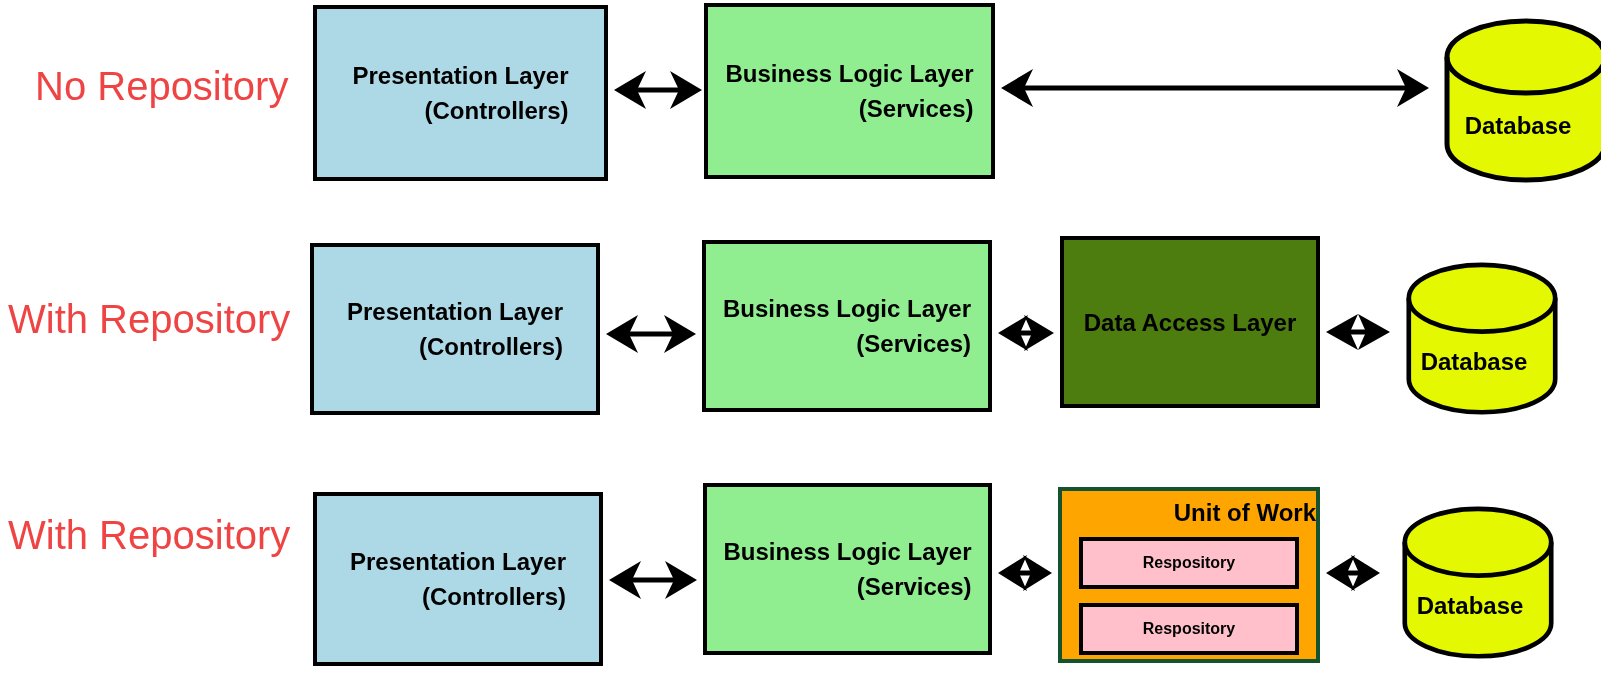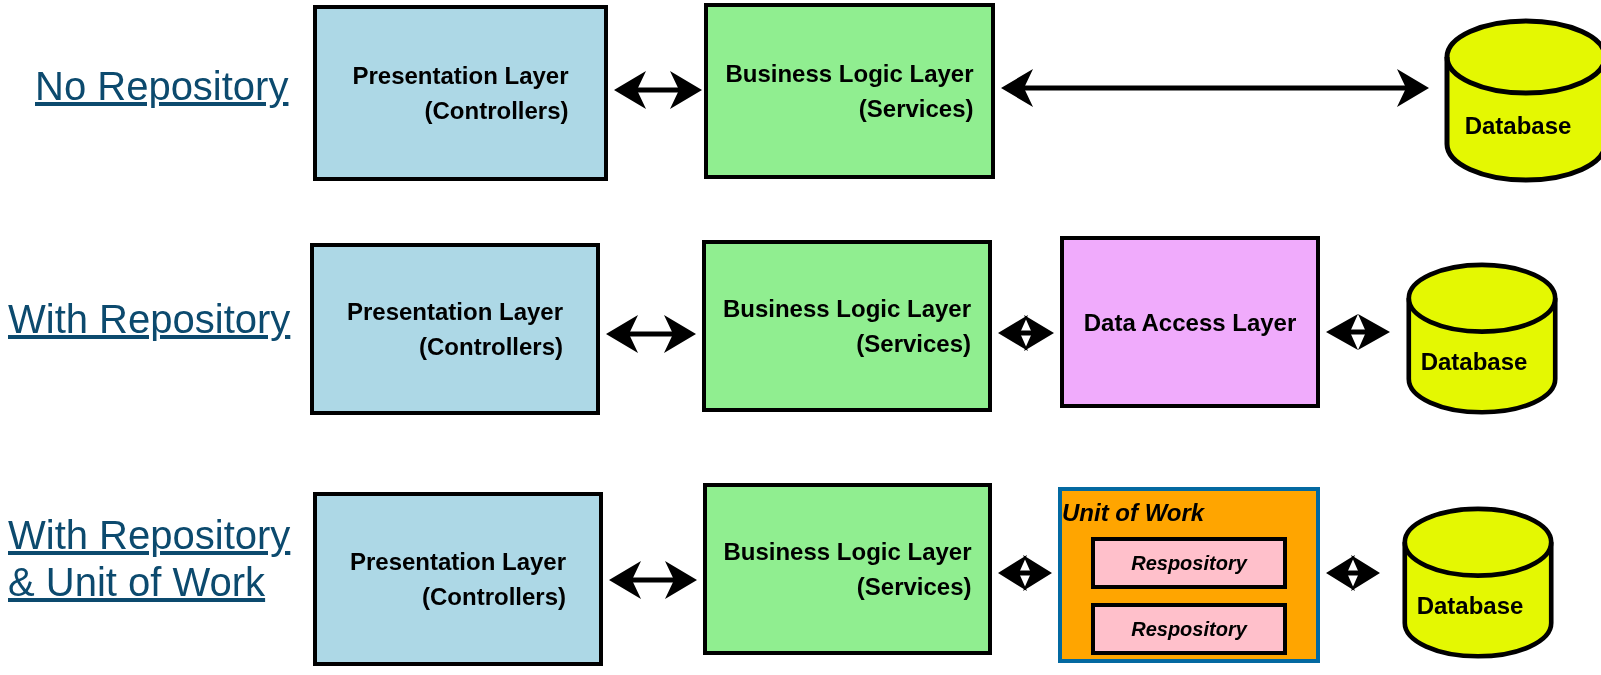--- a/index.html
+++ b/index.html
@@ -1,36 +1,36 @@
 <!DOCTYPE html>
 <html><head>
 <meta charset="utf-8">
 <style>
   html,body { margin:0; padding:0; background:#ffffff; }
   .canvas {
     position:relative; width:1601px; height:675px; background:#ffffff;
     font-family:"Liberation Sans","DejaVu Sans",sans-serif; color:#000; overflow:hidden;
   }
-  .row-label { position:absolute; font-size:40px; line-height:47px; color:#0c4a6e; white-space:nowrap;text-decoration:underline; }
+  .row-label { position:absolute; font-size:40px; line-height:47px; color:#ef4444; white-space:nowrap; }
   .box {
     position:absolute; border:4px solid #000; box-sizing:border-box;
     display:flex; align-items:center; justify-content:center; text-align:right;
   }
   .box-text { font-weight:bold; font-size:24px; line-height:35px; }
   .arrow { position:absolute; display:block; }
   .cylinder { position:absolute;padding-left:16px; }
   .cyl-label {
     position:absolute; left:0; right:0; top:64%; transform:translateY(-50%);
     text-align:center; font-weight:bold; font-size:24px;
   }
-  .uow-box { position:absolute; border:4px solid #0369a1; box-sizing:border-box; text-align:left;font-style:italic; }
+  .uow-box { position:absolute; border:4px solid #14532d; box-sizing:border-box; text-align:right; }
   .uow-title { font-weight:bold; font-size:24px; margin-top:8px; }
   .repo-box {
-    width:196px; height:52px; margin:10px auto 0; border:4px solid #000; box-sizing:border-box;
-    display:flex; align-items:center; justify-content:center; font-weight:bold; font-size:20px;
+    width:220px; height:52px; margin:10px auto 0; border:4px solid #000; box-sizing:border-box;
+    display:flex; align-items:center; justify-content:center; font-weight:bold; font-size:16px;
   }
   .repo-box.second { margin-top:14px; }
 </style>
 </head>
 <body>
 
 <div class="canvas">
 
   <div>
     <div class="row-label" style="left:35px; top:63px;">No Repository</div>
@@ -92,21 +92,21 @@
         <div>(Services)</div>
       </div>
     </div>
 
     <svg class="arrow" style="left:996px; top:311px;" width="60" height="44" viewBox="0 0 60 44">
       <line x1="14" y1="22" x2="46" y2="22" stroke="#000" stroke-width="5"></line>
       <polygon points="2,22 32,4 24,22 32,40" fill="#000"></polygon>
       <polygon points="58,22 28,4 36,22 28,40" fill="#000"></polygon>
     </svg>
 
-    <div class="box" style="left: 1060px; top: 236px; width: 260px; height: 172px; background-color: #f0abfc;">
+    <div class="box" style="left: 1060px; top: 236px; width: 260px; height: 172px; background-color: #4d7c0f;">
       <div class="box-text">
         <div>Data Access Layer</div>
       </div>
     </div>
 
     <svg class="arrow" style="left:1324px; top:310px;" width="68" height="44" viewBox="0 0 68 44">
       <line x1="16" y1="22" x2="52" y2="22" stroke="#000" stroke-width="5"></line>
       <polygon points="2,22 34,4 26,22 34,40" fill="#000"></polygon>
       <polygon points="66,22 34,4 42,22 34,40" fill="#000"></polygon>
     </svg>
@@ -116,21 +116,20 @@
         <path d="M 3,39 A 79,36 0 0 1 161,39 L 161,126 A 79,36 0 0 1 3,126 Z" stroke="#000" stroke-width="5" stroke-linejoin="round" fill="#E4F802"></path>
         <path d="M 3,39 A 79,36 0 0 0 161,39" fill="none" stroke="#000" stroke-width="5"></path>
       </svg>
       <div class="cyl-label">Database</div>
     </div>
   </div>
 
   <div>
     <div class="row-label" style="left:8px; top:512px;">
       <div>With Repository</div>
-      <div>&amp; Unit of Work</div>
     </div>
 
     <div class="box" style="left: 313px; top: 492px; width: 290px; height: 174px; background-color: rgb(173, 216, 230);">
       <div class="box-text">
         <div>Presentation Layer</div>
         <div>(Controllers)</div>
       </div>
     </div>
 
     <svg class="arrow" style="left:607px; top:558px;" width="92" height="44" viewBox="0 0 92 44">

